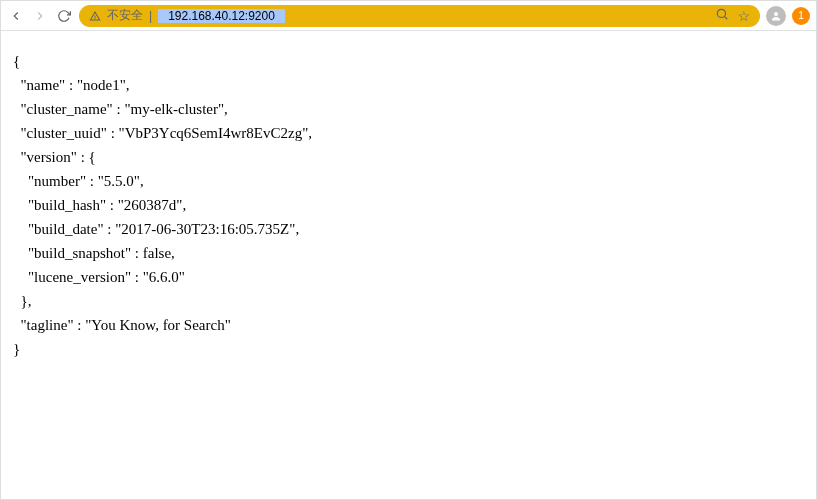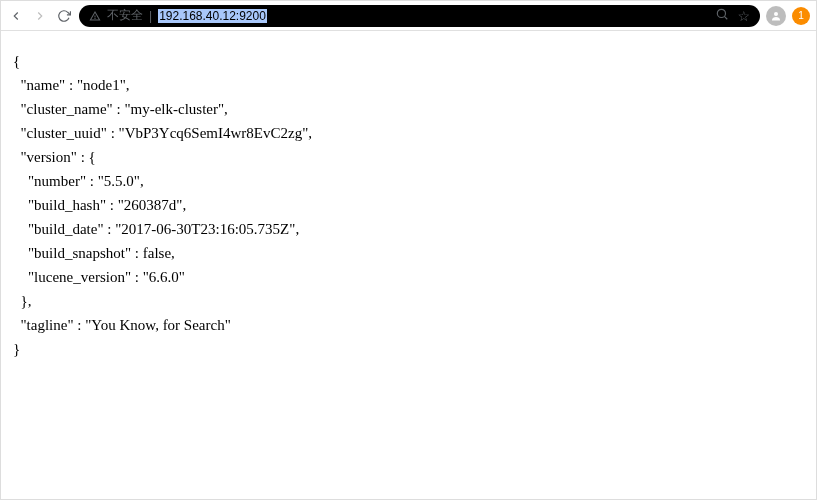--- a/index.html
+++ b/index.html
@@ -28,35 +28,35 @@
       color: #5f6368;
       cursor: pointer;
       font-size: 16px;
     }
     .nav-btn.disabled { color: #bdbdbd; }
     .url-bar {
       flex: 1;
       display: flex;
       align-items: center;
       height: 22px;
-      background: #000000;
+      background: #eab308;
       border-radius: 11px;
       padding: 0 10px;
       font-size: 12px;
       color: #5f6368;
       gap: 6px;
     }
     .warn-icon {
       width: 12px;
       height: 12px;
     }
     .url-selected {
       background: #a8c7fa;
       color: #000;
-      padding: 0 1px;
+      padding: 0 10px;
     }
     .url-right { margin-left: auto; display: flex; gap: 8px; align-items: center; }
     .star-icon, .zoom-icon { color: #5f6368; font-size: 14px; }
     .profile-icon {
       width: 20px;
       height: 20px;
       border-radius: 50%;
       background: #bdbdbd;
       color: #fff;
       display: flex;

